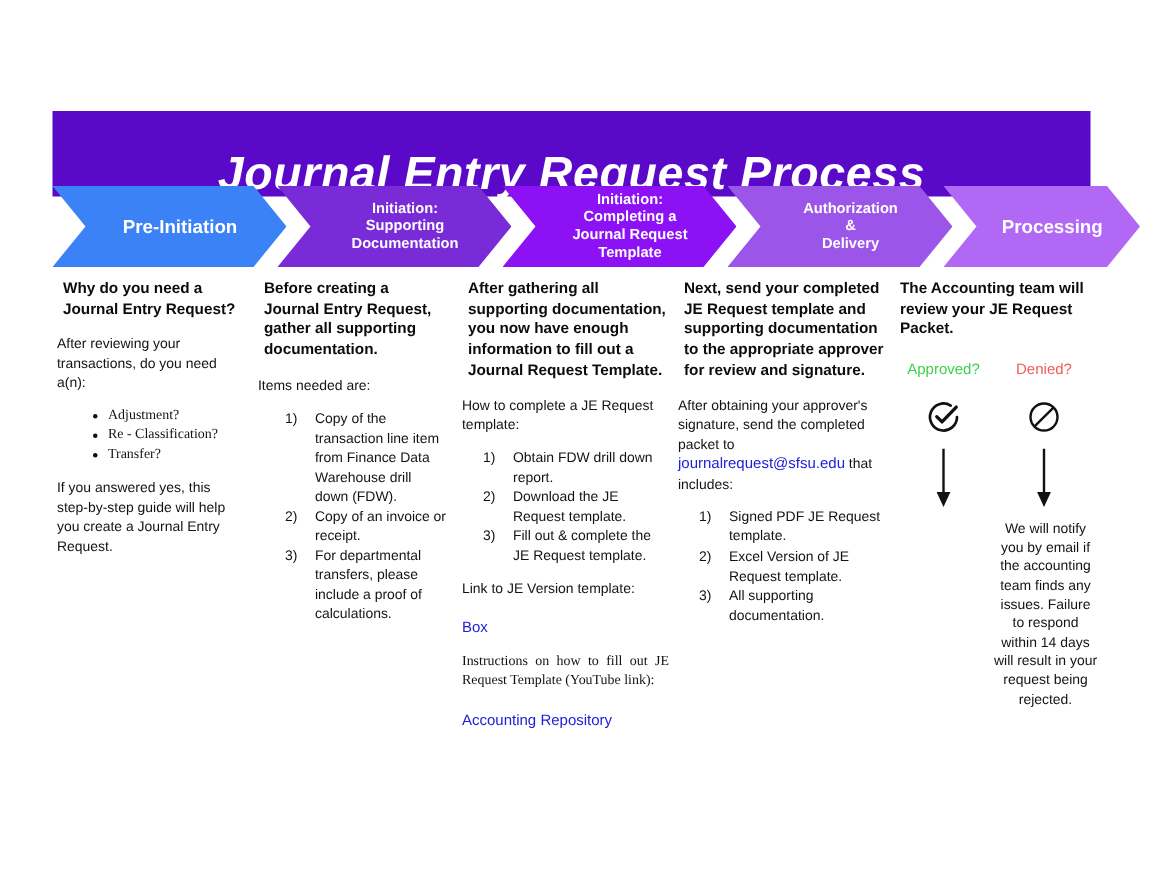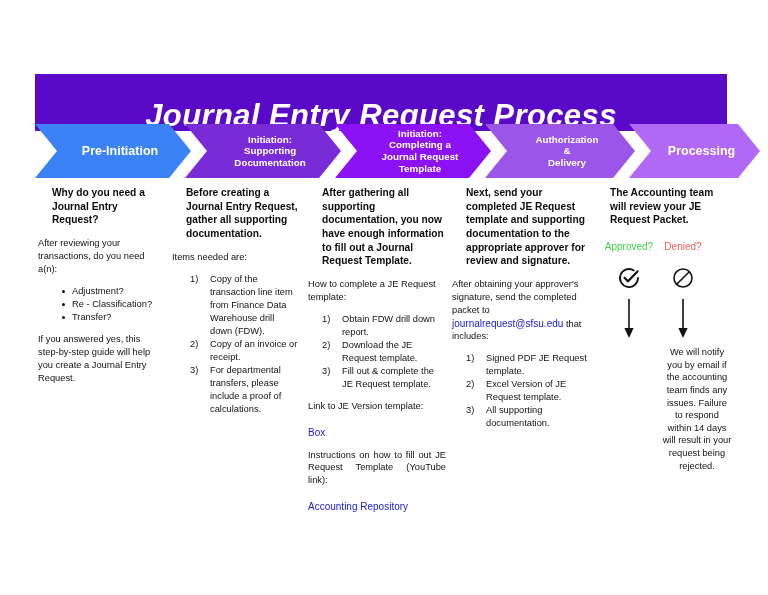--- a/index.html
+++ b/index.html
@@ -92,37 +92,38 @@
   .col.col2 { left: 172px; width: 126px; }
   .col.col3 { left: 308px; width: 138px; }
   .col.col4 { left: 452px; width: 140px; }
   .col.col5 { left: 596px; width: 132px; }
 
   .lead {
     font-weight: bold;
     color: #0c0c0c;
     font-size: 10.2px;
     line-height: 1.34;
-    margin: 0 0 10px 14px;
+    margin: 0 0 10px 4px;
   }
   .col3 .lead, .col4 .lead { font-size: 10.2px; }
   .col5 .lead { font-size: 10.2px; }
 
   .para {
     color: #121212;
     font-size: 9.3px;
     line-height: 1.38;
     margin: 0 0 9px 0;
   }
-  .para.justify { text-align: justify; }
+  .para.justify { text-align: justify; font-family: Liberation Serif, serif; }
 
   ul.bullets {
     margin: 0 0 9px 0;
     padding-left: 24px;
     list-style: none;
+    font-family: Liberation Serif, serif;
   }
   ul.bullets li {
     font-size: 9.3px;
     color: #121212;
     line-height: 1.42;
     position: relative;
     padding-left: 10px;
   }
   ul.bullets li:before {
     content: "";
@@ -175,21 +176,21 @@
     margin-top: 14px;
     height: 110px;
   }
   .branch-col {
     position: absolute;
     top: 0;
     width: 62px;
     text-align: center;
   }
   .branch-col.left  { left: 2px; }
-  .branch-col.right { left: 56px; text-align: center; }
+  .branch-col.right { left: 69px; text-align: center; }
   .branch-title {
     font-size: 10px;
     font-weight: normal;
     line-height: 1.2;
   }
   .branch-title.approved { color: #3FD14C; }
   .branch-title.denied   { color: #F05C5C; }
   .branch-icon {
     margin-top: 12px;
     height: 26px;

